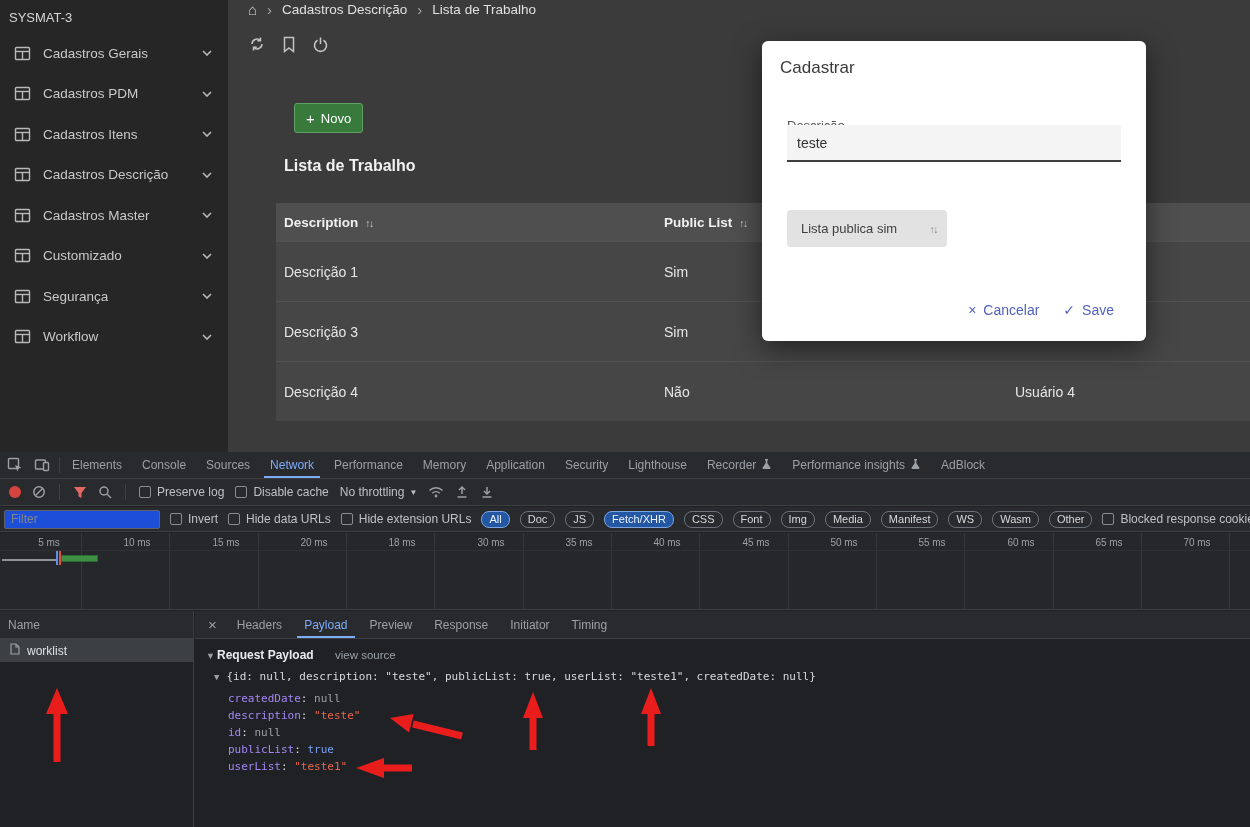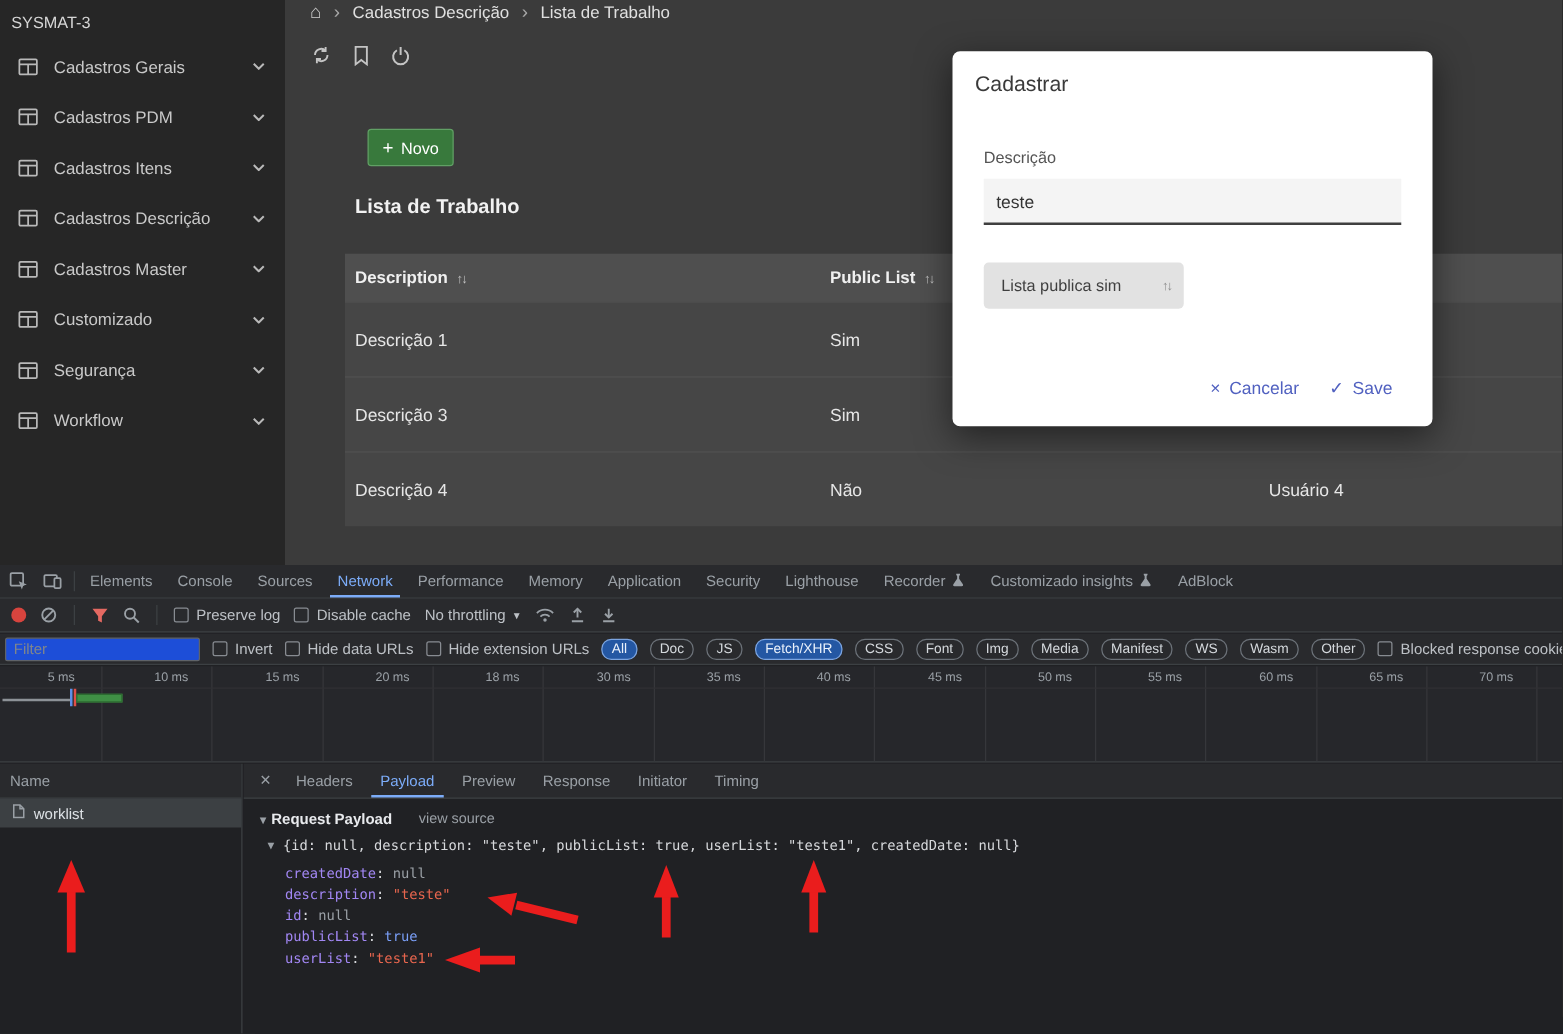--- a/index.html
+++ b/index.html
@@ -30,21 +30,21 @@
   .t-head { height:38px; background:#4f4f4f; position:relative; color:#f0f0f0; font-size:13.5px; font-weight:700; }
   .t-row { height:60px; background:#464646; position:relative; color:#e6e6e6; font-size:14px; border-top:1px solid #525252; cursor:pointer; }
   .c1,.c2,.c3 { position:absolute; top:50%; transform:translateY(-50%); white-space:nowrap; }
   .c1 { left:8px; } .c2 { left:388px; } .c3 { left:739px; }
   .sort { font-size:10.5px; color:#c2c2c2; margin-left:7px; letter-spacing:-1.5px; font-weight:400; }
 
   
   .modal { position:absolute; left:762px; top:41px; width:384px; height:300px; background:#fff; border-radius:6px; box-shadow:0 8px 28px rgba(0,0,0,.5); z-index:40; }
   .m-title { position:absolute; left:18px; top:17px; font-size:17px; font-weight:500; color:#3a3a3a; }
   .m-label { position:absolute; left:25px; top:77px; font-size:13px; color:#545454; }
-  .m-input { position:absolute; left:25px; top:102px; width:334px; height:37px; background:#f4f4f4; border:none; border-bottom:2px solid #3f3f3f; padding-left:10px; font-size:14px; color:#333; font-family:"Liberation Sans",sans-serif; outline:none; }
+  .m-input { position:absolute; left:25px; top:84px; width:334px; height:37px; background:#f4f4f4; border:none; border-bottom:2px solid #3f3f3f; padding-left:10px; font-size:14px; color:#333; font-family:"Liberation Sans",sans-serif; outline:none; }
   .m-chip { position:absolute; left:25px; top:169px; height:37px; width:160px; background:#e2e2e2; border-radius:4px; display:flex; align-items:center; padding:0 10px 0 14px; font-size:13px; color:#3f3f3f; cursor:pointer; }
   .m-chip .chip-ic { margin-left:auto; color:#8a8a8a; font-size:10.5px; letter-spacing:-1.5px; }
   .m-actions { position:absolute; right:32px; top:261px; display:flex; gap:24px; font-size:14px; color:#5161c0; }
   .m-act { display:flex; gap:7px; align-items:center; cursor:pointer; }
   .m-act .ic { font-size:14px; }
 
   
   .devtools { position:absolute; left:0; top:452px; width:1250px; height:375px; background:#202124; color:#9aa0a6; font-size:12px; }
   .dt-tabs { position:absolute; top:0; left:0; right:0; height:27px; background:#292a2d; border-bottom:1px solid #3c4043; display:flex; align-items:stretch; }
   .dt-tabicons { display:flex; align-items:center; padding:0 7px; gap:11px; }
@@ -367,21 +367,21 @@
       <div class="dt-tab">
           <span>Lighthouse</span>
         </div>
       <div class="dt-tab">
         <span>Recorder</span>
         <span><svg width="11" height="12" viewBox="0 0 11 12">
               <path d="M4 1h3v1l-.7.7V5l3 4.4c.5.8 0 1.6-.9 1.6H2.6c-.9 0-1.4-.8-.9-1.6l3-4.4V2.7L4 2z" fill="#9aa0a6"></path>
             </svg></span>
       </div>
       <div class="dt-tab">
-        <span>Customizado insights</span>
+        <span>Performance insights</span>
         <span><svg width="11" height="12" viewBox="0 0 11 12">
               <path d="M4 1h3v1l-.7.7V5l3 4.4c.5.8 0 1.6-.9 1.6H2.6c-.9 0-1.4-.8-.9-1.6l3-4.4V2.7L4 2z" fill="#9aa0a6"></path>
             </svg></span>
       </div>
       <div class="dt-tab">
           <span>AdBlock</span>
         </div>
     </div>
 
     <div class="dt-toolbar">

